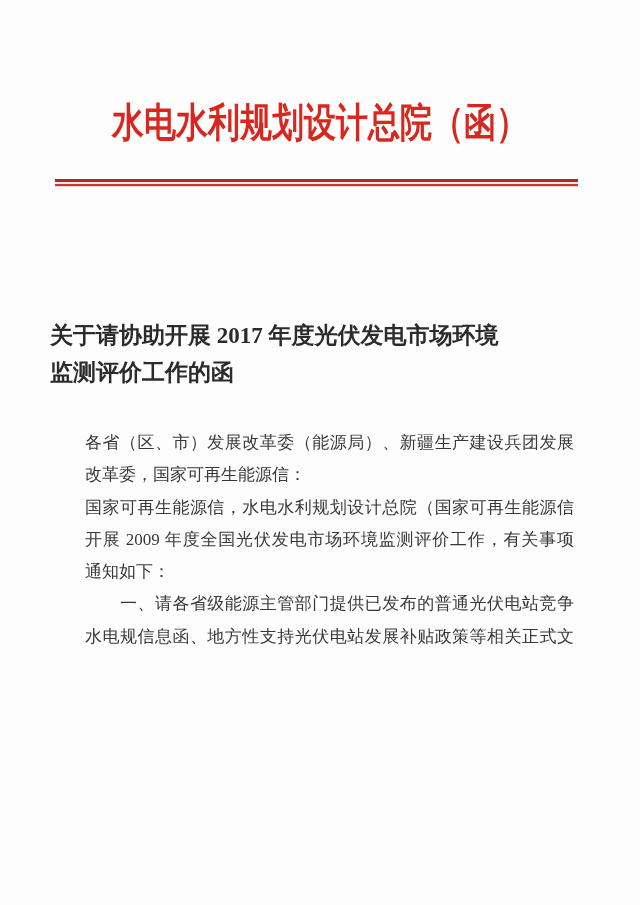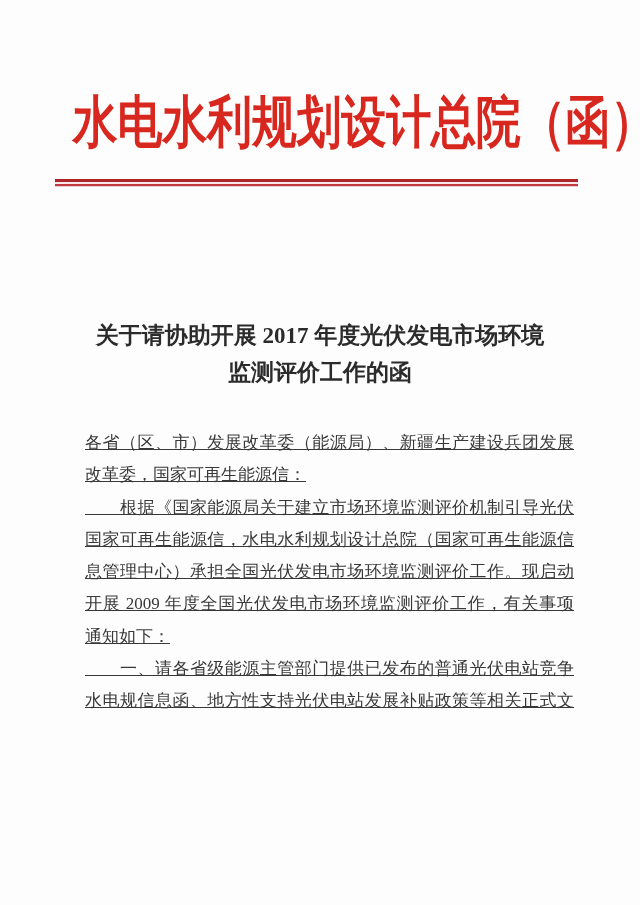--- a/index.html
+++ b/index.html
@@ -26,21 +26,21 @@
   
   .letterhead {
     position: absolute;
     top: 96px;
     left: 0;
     right: 0;
     text-align: center;
     color: var(--title-red);
     font-family: "Liberation Sans", "DejaVu Sans", sans-serif;
     font-weight: 800;
-    font-size: 56px;
+    font-size: 40px;
     line-height: 52px;
     white-space: nowrap;
   }
   .letterhead .squeeze {
     display: inline-block;
     transform: scaleX(0.8);
     transform-origin: center center;
   }
   
   .letterhead-divider {
@@ -68,40 +68,38 @@
     letter-spacing: 1px;
     color: var(--body-text);
     white-space: nowrap;
   }
   
   .doc-title {
     position: absolute;
     top: 317px;
     left: 50px;
     right: 50px;
-    text-align: center;
     color: var(--heading-text);
     font-size: 23px;
     font-weight: 700;
     line-height: 37px;
   }
   
   .doc-body {
     position: absolute;
     top: 427px;
     left: 85px;
     width: 489px;
     color: var(--body-text);
     font-size: 17px;
     line-height: 32.3px;
   }
   .body-line {
     white-space: nowrap;
     text-align: left;
-    text-decoration: underline;
   }
   .body-line.full {
     white-space: normal;
     text-align: justify;
     text-align-last: justify;
   }
 </style>
 </head>
 <body>
 
@@ -115,22 +113,20 @@
 
 
   <div class="doc-title">
     <div class="title-line">关于请协助开展 2017 年度光伏发电市场环境</div>
     <div class="title-line">监测评价工作的函</div>
   </div>
 
   <div class="doc-body">
     <div class="body-line full">各省（区、市）发展改革委（能源局）、新疆生产建设兵团发展</div>
     <div class="body-line">改革委，国家可再生能源信：</div>
-    <div class="body-line full">　　根据《国家能源局关于建立市场环境监测评价机制引导光伏</div>
     <div class="body-line full">国家可再生能源信，水电水利规划设计总院（国家可再生能源信</div>
-    <div class="body-line full">息管理中心）承担全国光伏发电市场环境监测评价工作。现启动</div>
     <div class="body-line full">开展 2009 年度全国光伏发电市场环境监测评价工作，有关事项</div>
     <div class="body-line">通知如下：</div>
     <div class="body-line full">　　一、请各省级能源主管部门提供已发布的普通光伏电站竞争</div>
     <div class="body-line full">水电规信息函、地方性支持光伏电站发展补贴政策等相关正式文</div>
   </div>
 
 </div>
 
 </body></html>

